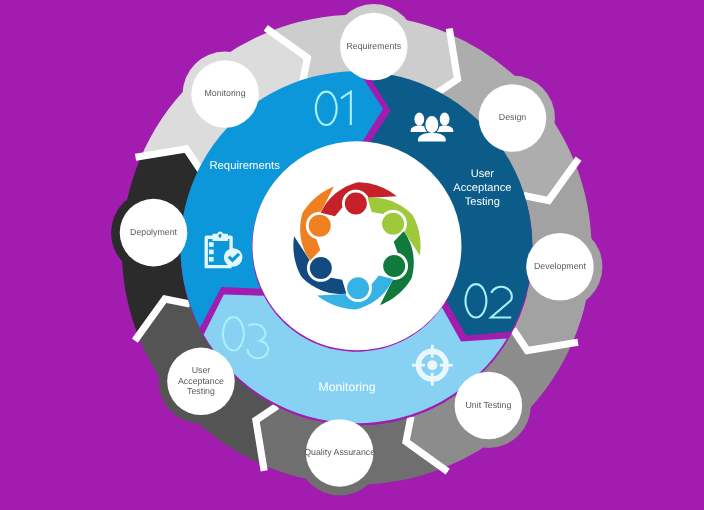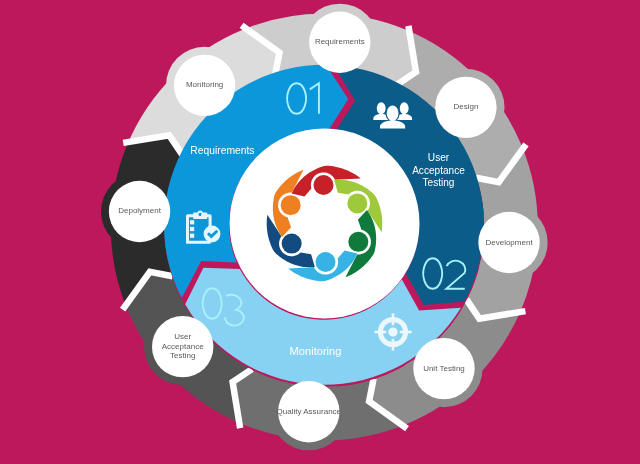--- a/index.html
+++ b/index.html
@@ -1,17 +1,17 @@
 <!DOCTYPE html>
 <html><head>
 <meta charset="utf-8">
 <style>
   html,body{margin:0;padding:0;background:#ffffff;}
   body{width:640px;height:464px;overflow:hidden;font-family:"Liberation Sans",sans-serif;}
-  #stage{position:relative;width:640px;height:464px;background:#be185d;}
+  #stage{position:relative;width:640px;height:464px;background:#a21caf;}
   svg{display:block;}
   .outer-lbl{font-family:"Liberation Sans",sans-serif;fill:#595959;font-size:8.0px;text-anchor:middle;}
   .inner-lbl{font-family:"Liberation Sans",sans-serif;fill:#ffffff;text-anchor:middle;}
 </style>
 </head>
 <body>
 
 <div id="stage">
   <svg width="640" height="464" viewBox="0 0 640 464">
     <defs>

